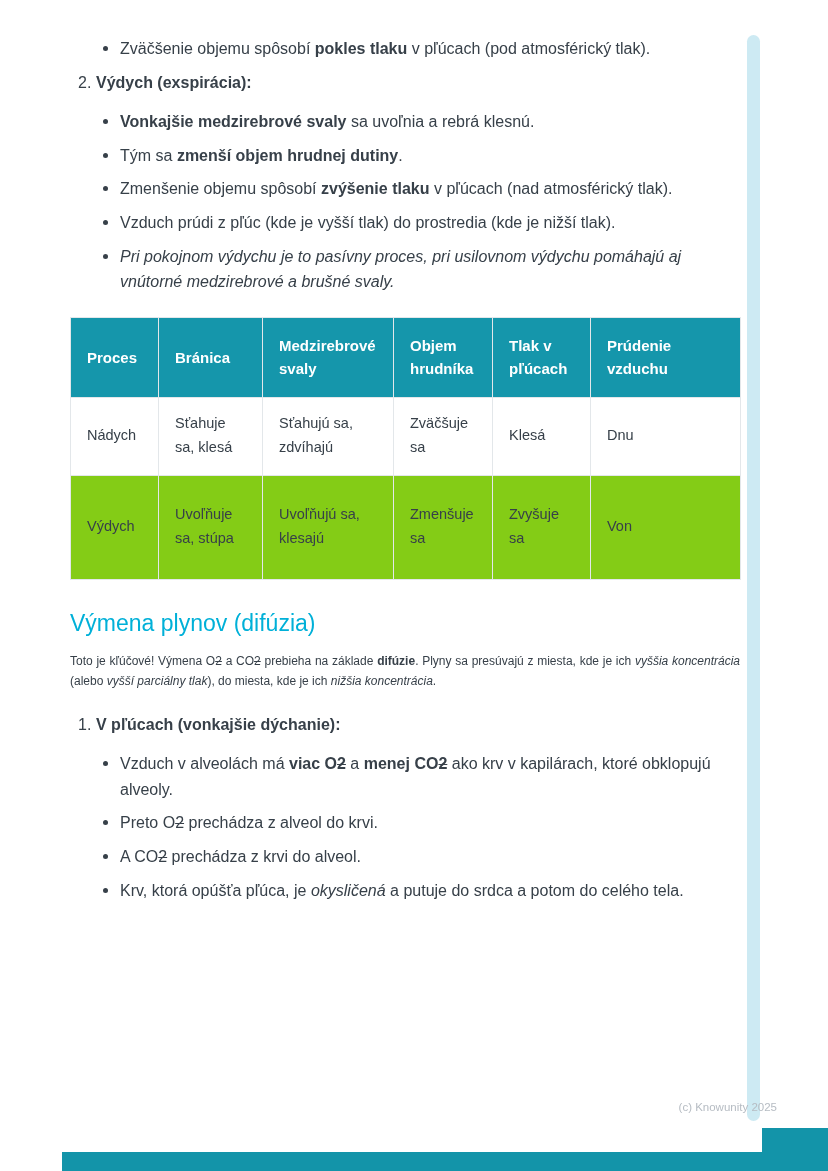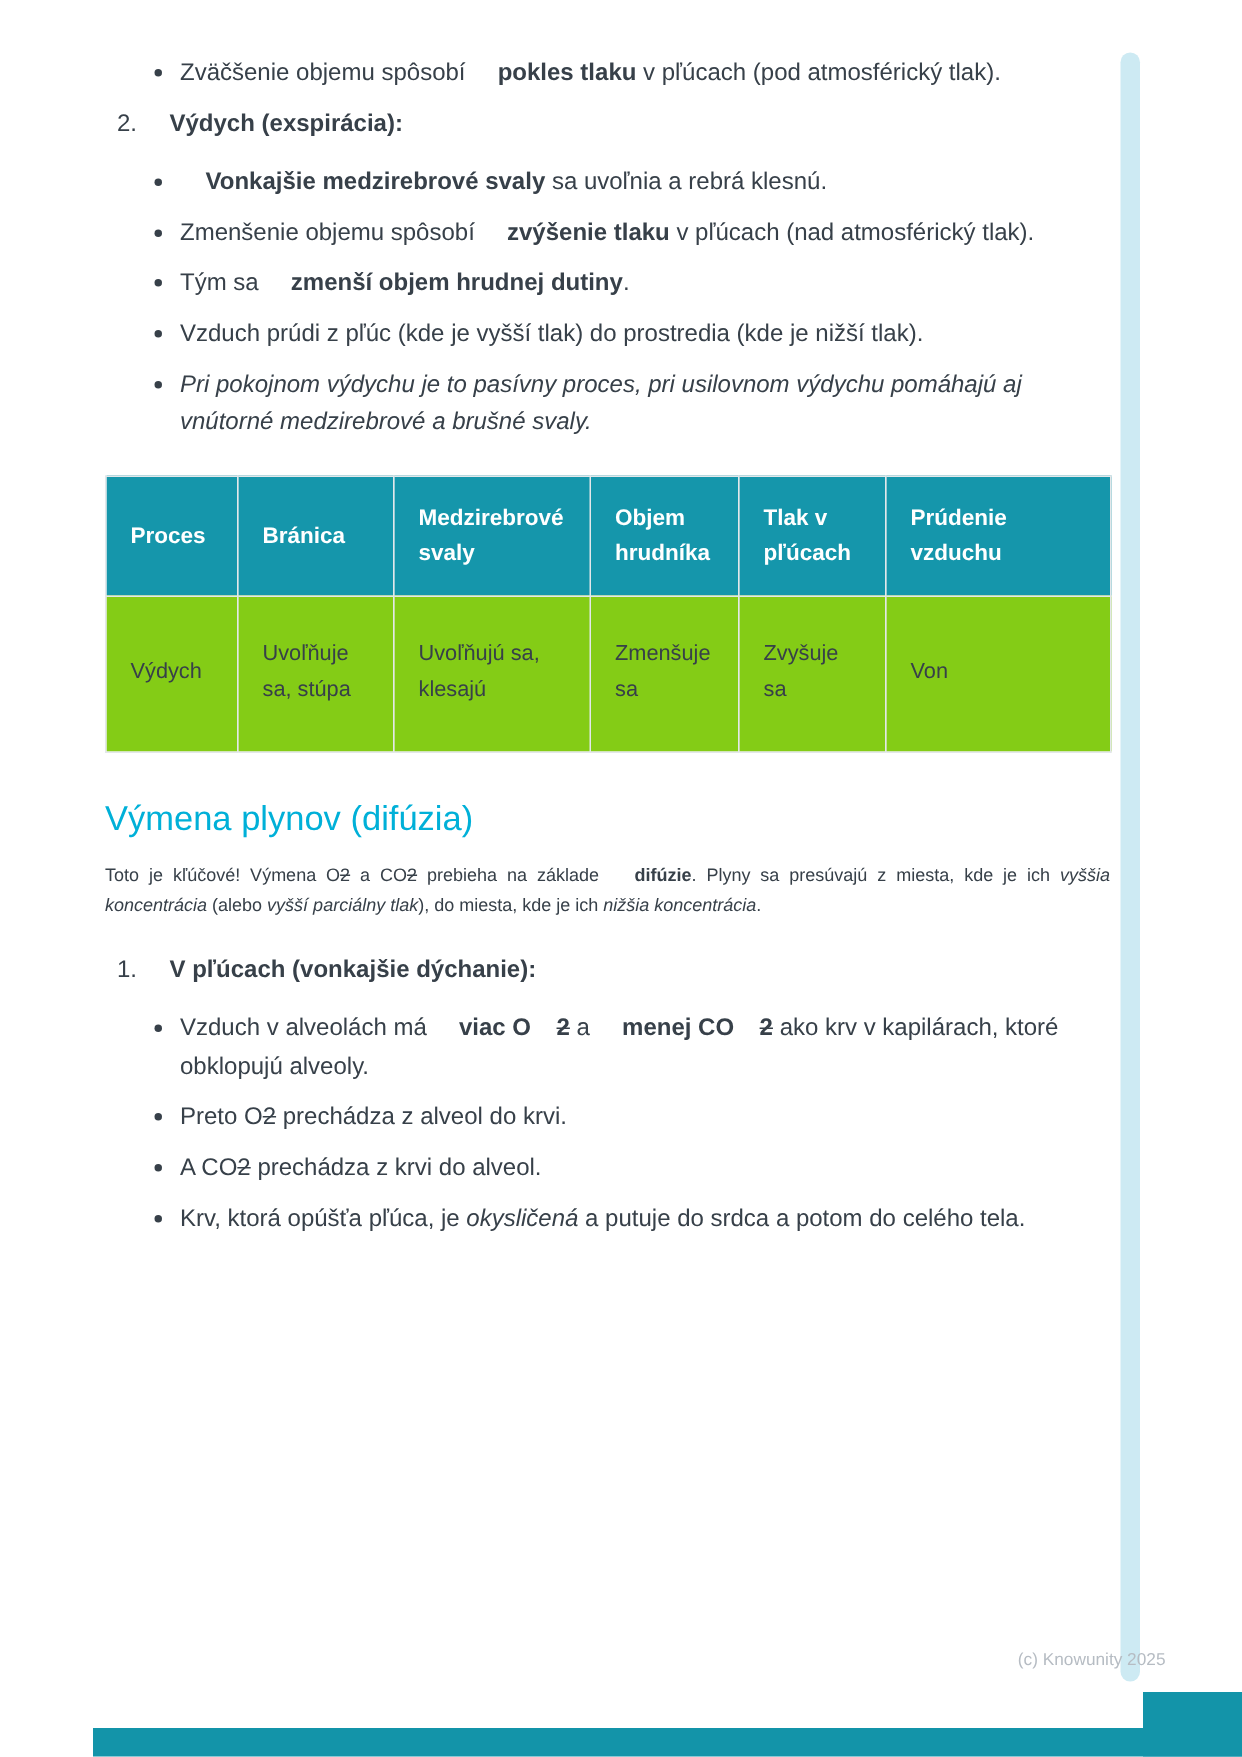--- a/index.html
+++ b/index.html
@@ -12,21 +12,21 @@
   .page { position:absolute; inset:0; }
   .content { position:absolute; left:70px; top:36px; width:670px; }
 
   
   .blist { list-style:none; margin-left:33px; }
   .bitem { display:flex; margin-bottom:8px; font-size:16px; line-height:1.6; }
   .dot { flex:0 0 5px; width:5px; height:5px; border-radius:50%; background:#374049; margin:10px 12px 0 0; }
   .txt { flex:1; }
 
   
-  .rb { font-weight:700;margin-left:17px; }
+  .rb { font-weight:700; }
   .ri { font-style:italic; }
   .rs { text-decoration:line-through; }
 
   
   .numitem { display:flex; font-size:16px; line-height:1.6; margin:6px 0 14px 8px; }
   .numitem.second { margin:20px 0 14px 8px; }
   .num { flex:0 0 18px; }
 
   
   .resp-table { border-collapse:collapse; table-layout:fixed; width:670px; margin-top:22px; }
@@ -86,25 +86,25 @@
       <span class="txt"><span class="rb">Výdych (exspirácia):</span></span>
     </div>
 
     <ul class="blist">
       <li class="bitem">
         <span class="dot"></span>
         <span class="txt"><span class="rb">Vonkajšie medzirebrové svaly</span><span> sa uvoľnia a rebrá klesnú.</span></span>
       </li>
       <li class="bitem">
         <span class="dot"></span>
-        <span class="txt"><span>Zmenšenie objemu spôsobí </span><span class="rb">zvýšenie tlaku</span><span> v pľúcach (nad atmosférický tlak).</span></span>
+        <span class="txt"><span>Tým sa </span><span class="rb">zmenší objem hrudnej dutiny</span><span>.</span></span>
       </li>
       <li class="bitem">
         <span class="dot"></span>
-        <span class="txt"><span>Tým sa </span><span class="rb">zmenší objem hrudnej dutiny</span><span>.</span></span>
+        <span class="txt"><span>Zmenšenie objemu spôsobí </span><span class="rb">zvýšenie tlaku</span><span> v pľúcach (nad atmosférický tlak).</span></span>
       </li>
       <li class="bitem">
         <span class="dot"></span>
         <span class="txt"><span>Vzduch prúdi z pľúc (kde je vyšší tlak) do prostredia (kde je nižší tlak).</span></span>
       </li>
       <li class="bitem">
         <span class="dot"></span>
         <span class="txt"><span class="ri">Pri pokojnom výdychu je to pasívny proces, pri usilovnom výdychu pomáhajú aj vnútorné medzirebrové a brušné svaly.</span></span>
       </li>
     </ul>
@@ -122,20 +122,28 @@
         <tr>
           <th>Proces</th>
           <th>Bránica</th>
           <th>Medzirebrové svaly</th>
           <th>Objem hrudníka</th>
           <th>Tlak v pľúcach</th>
           <th>Prúdenie vzduchu</th>
         </tr>
       </thead>
       <tbody>
+        <tr class="r0">
+          <td>Nádych</td>
+          <td>Sťahuje sa, klesá</td>
+          <td>Sťahujú sa, zdvíhajú</td>
+          <td>Zväčšuje sa</td>
+          <td>Klesá</td>
+          <td>Dnu</td>
+        </tr>
         <tr class="r1">
           <td>Výdych</td>
           <td>Uvoľňuje sa, stúpa</td>
           <td>Uvoľňujú sa, klesajú</td>
           <td>Zmenšuje sa</td>
           <td>Zvyšuje sa</td>
           <td>Von</td>
         </tr>
       </tbody>
     </table>

